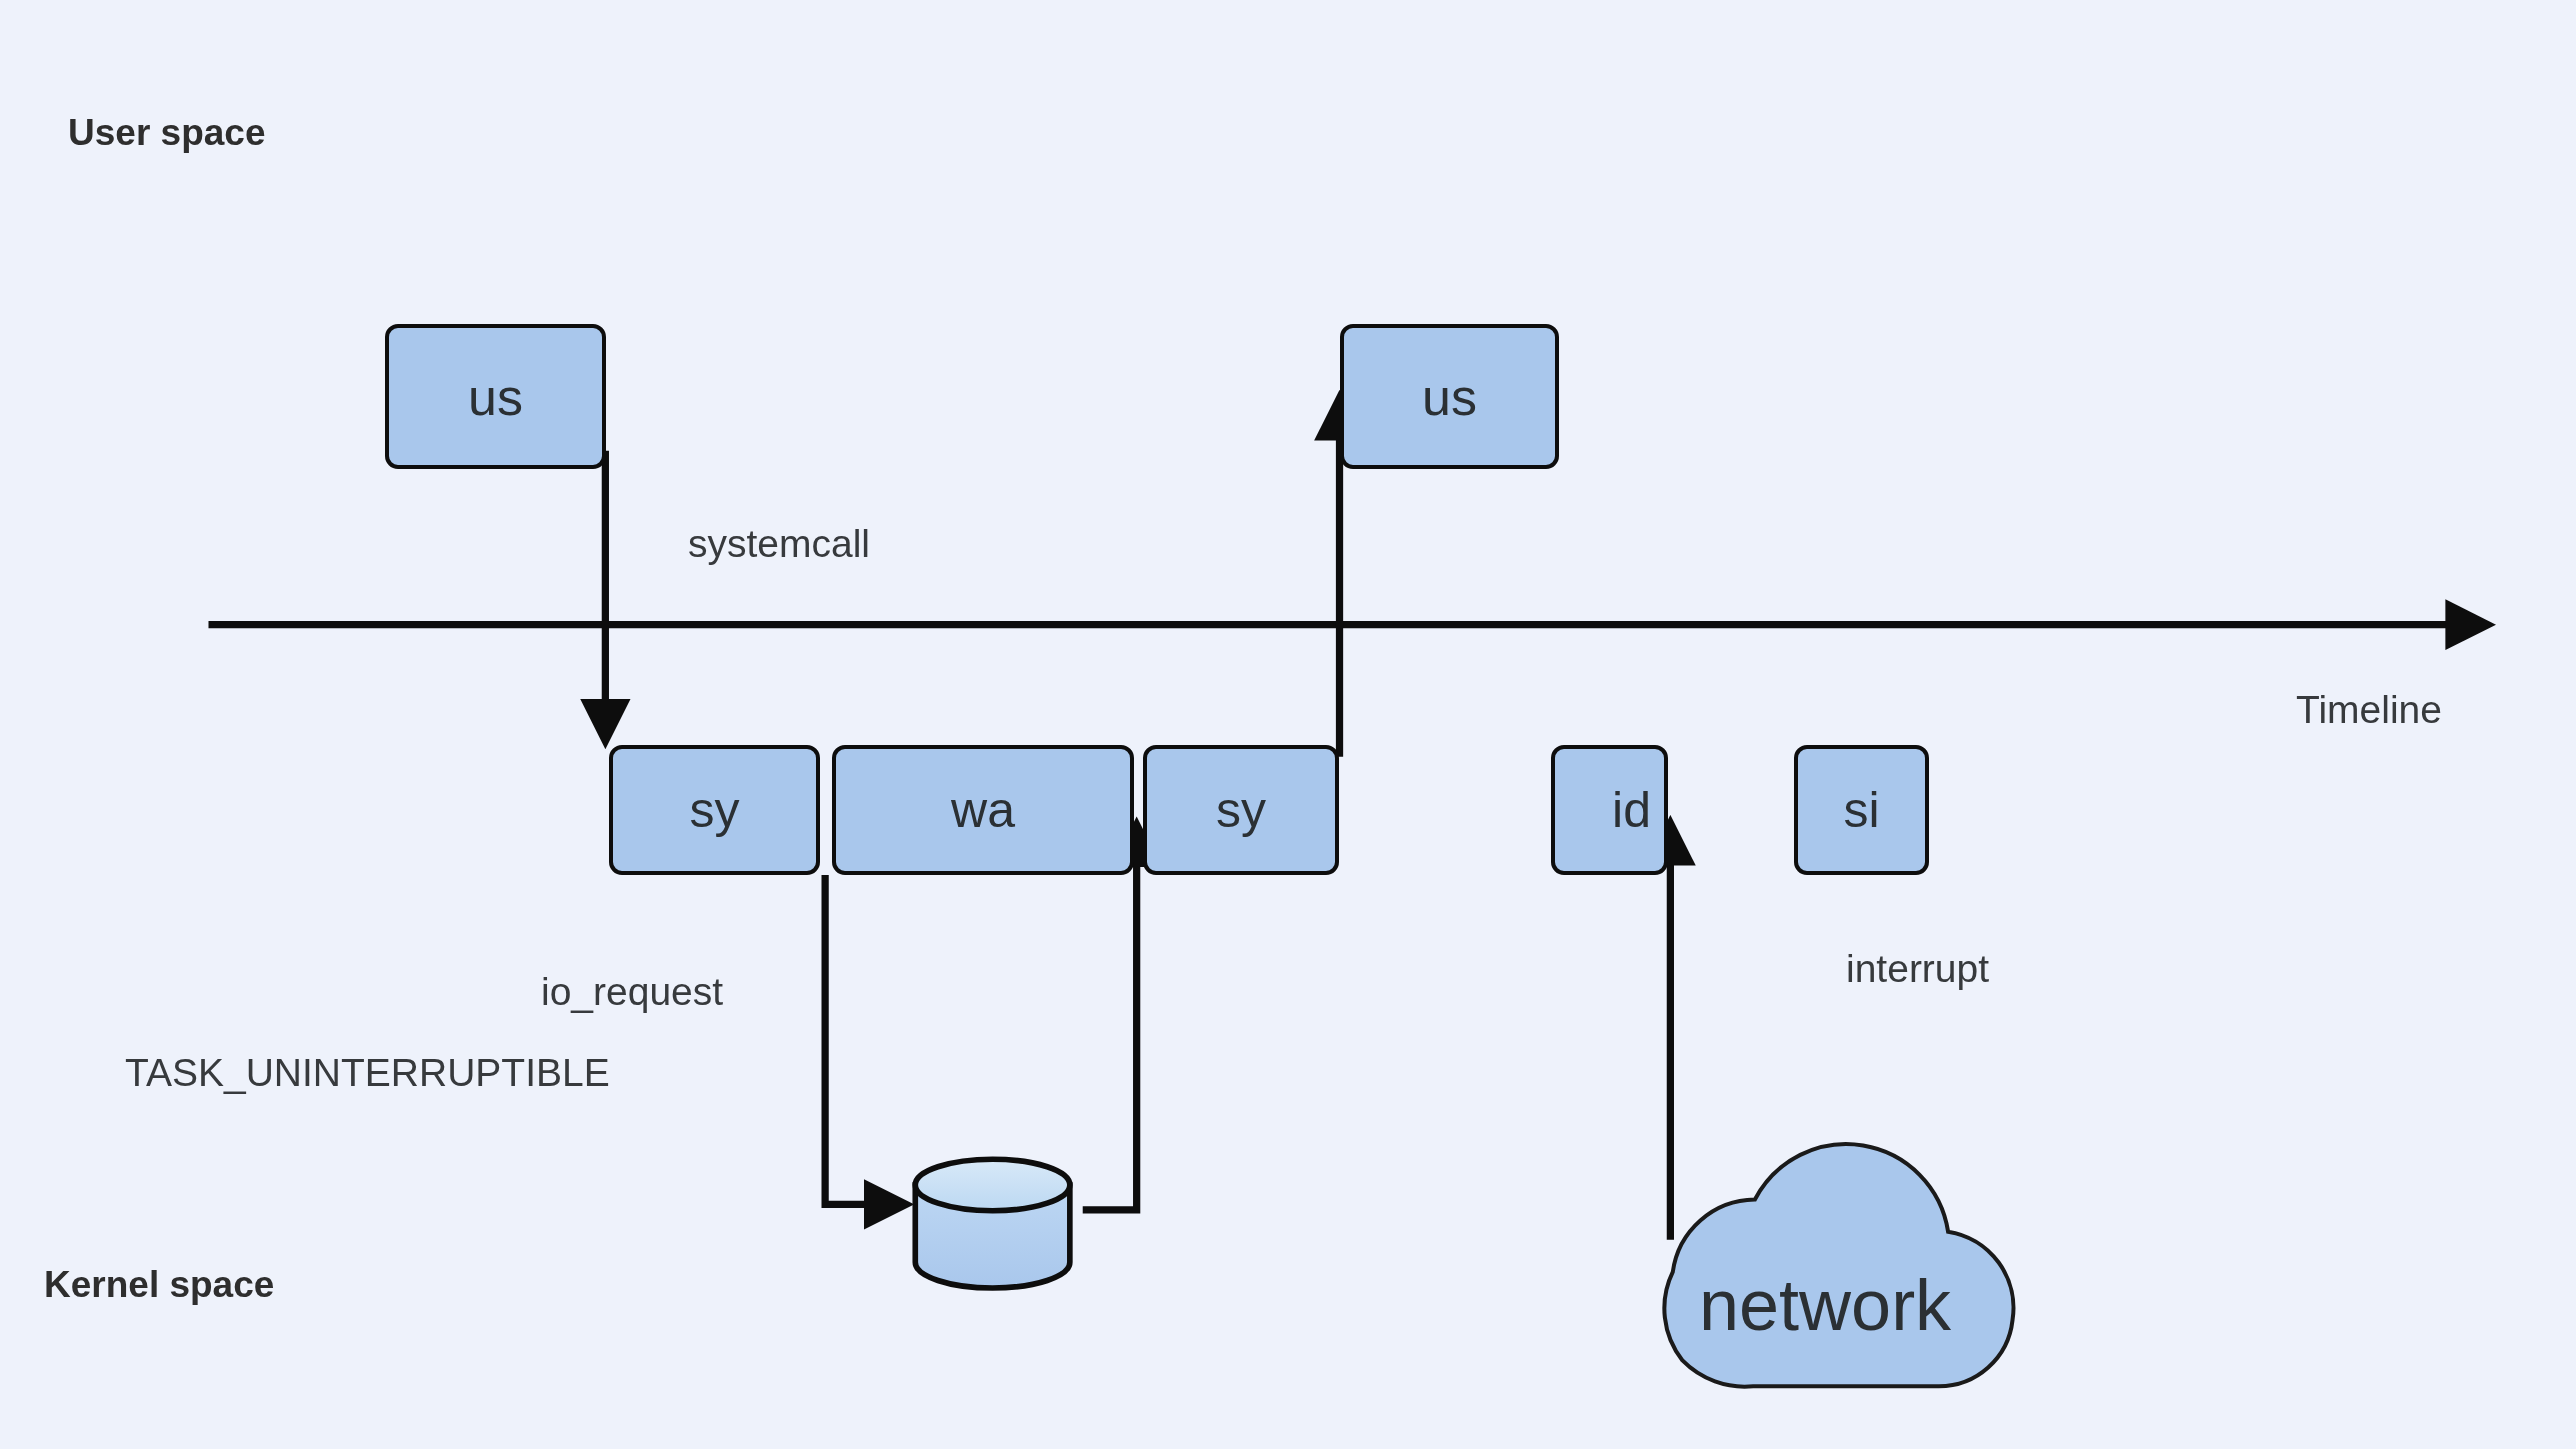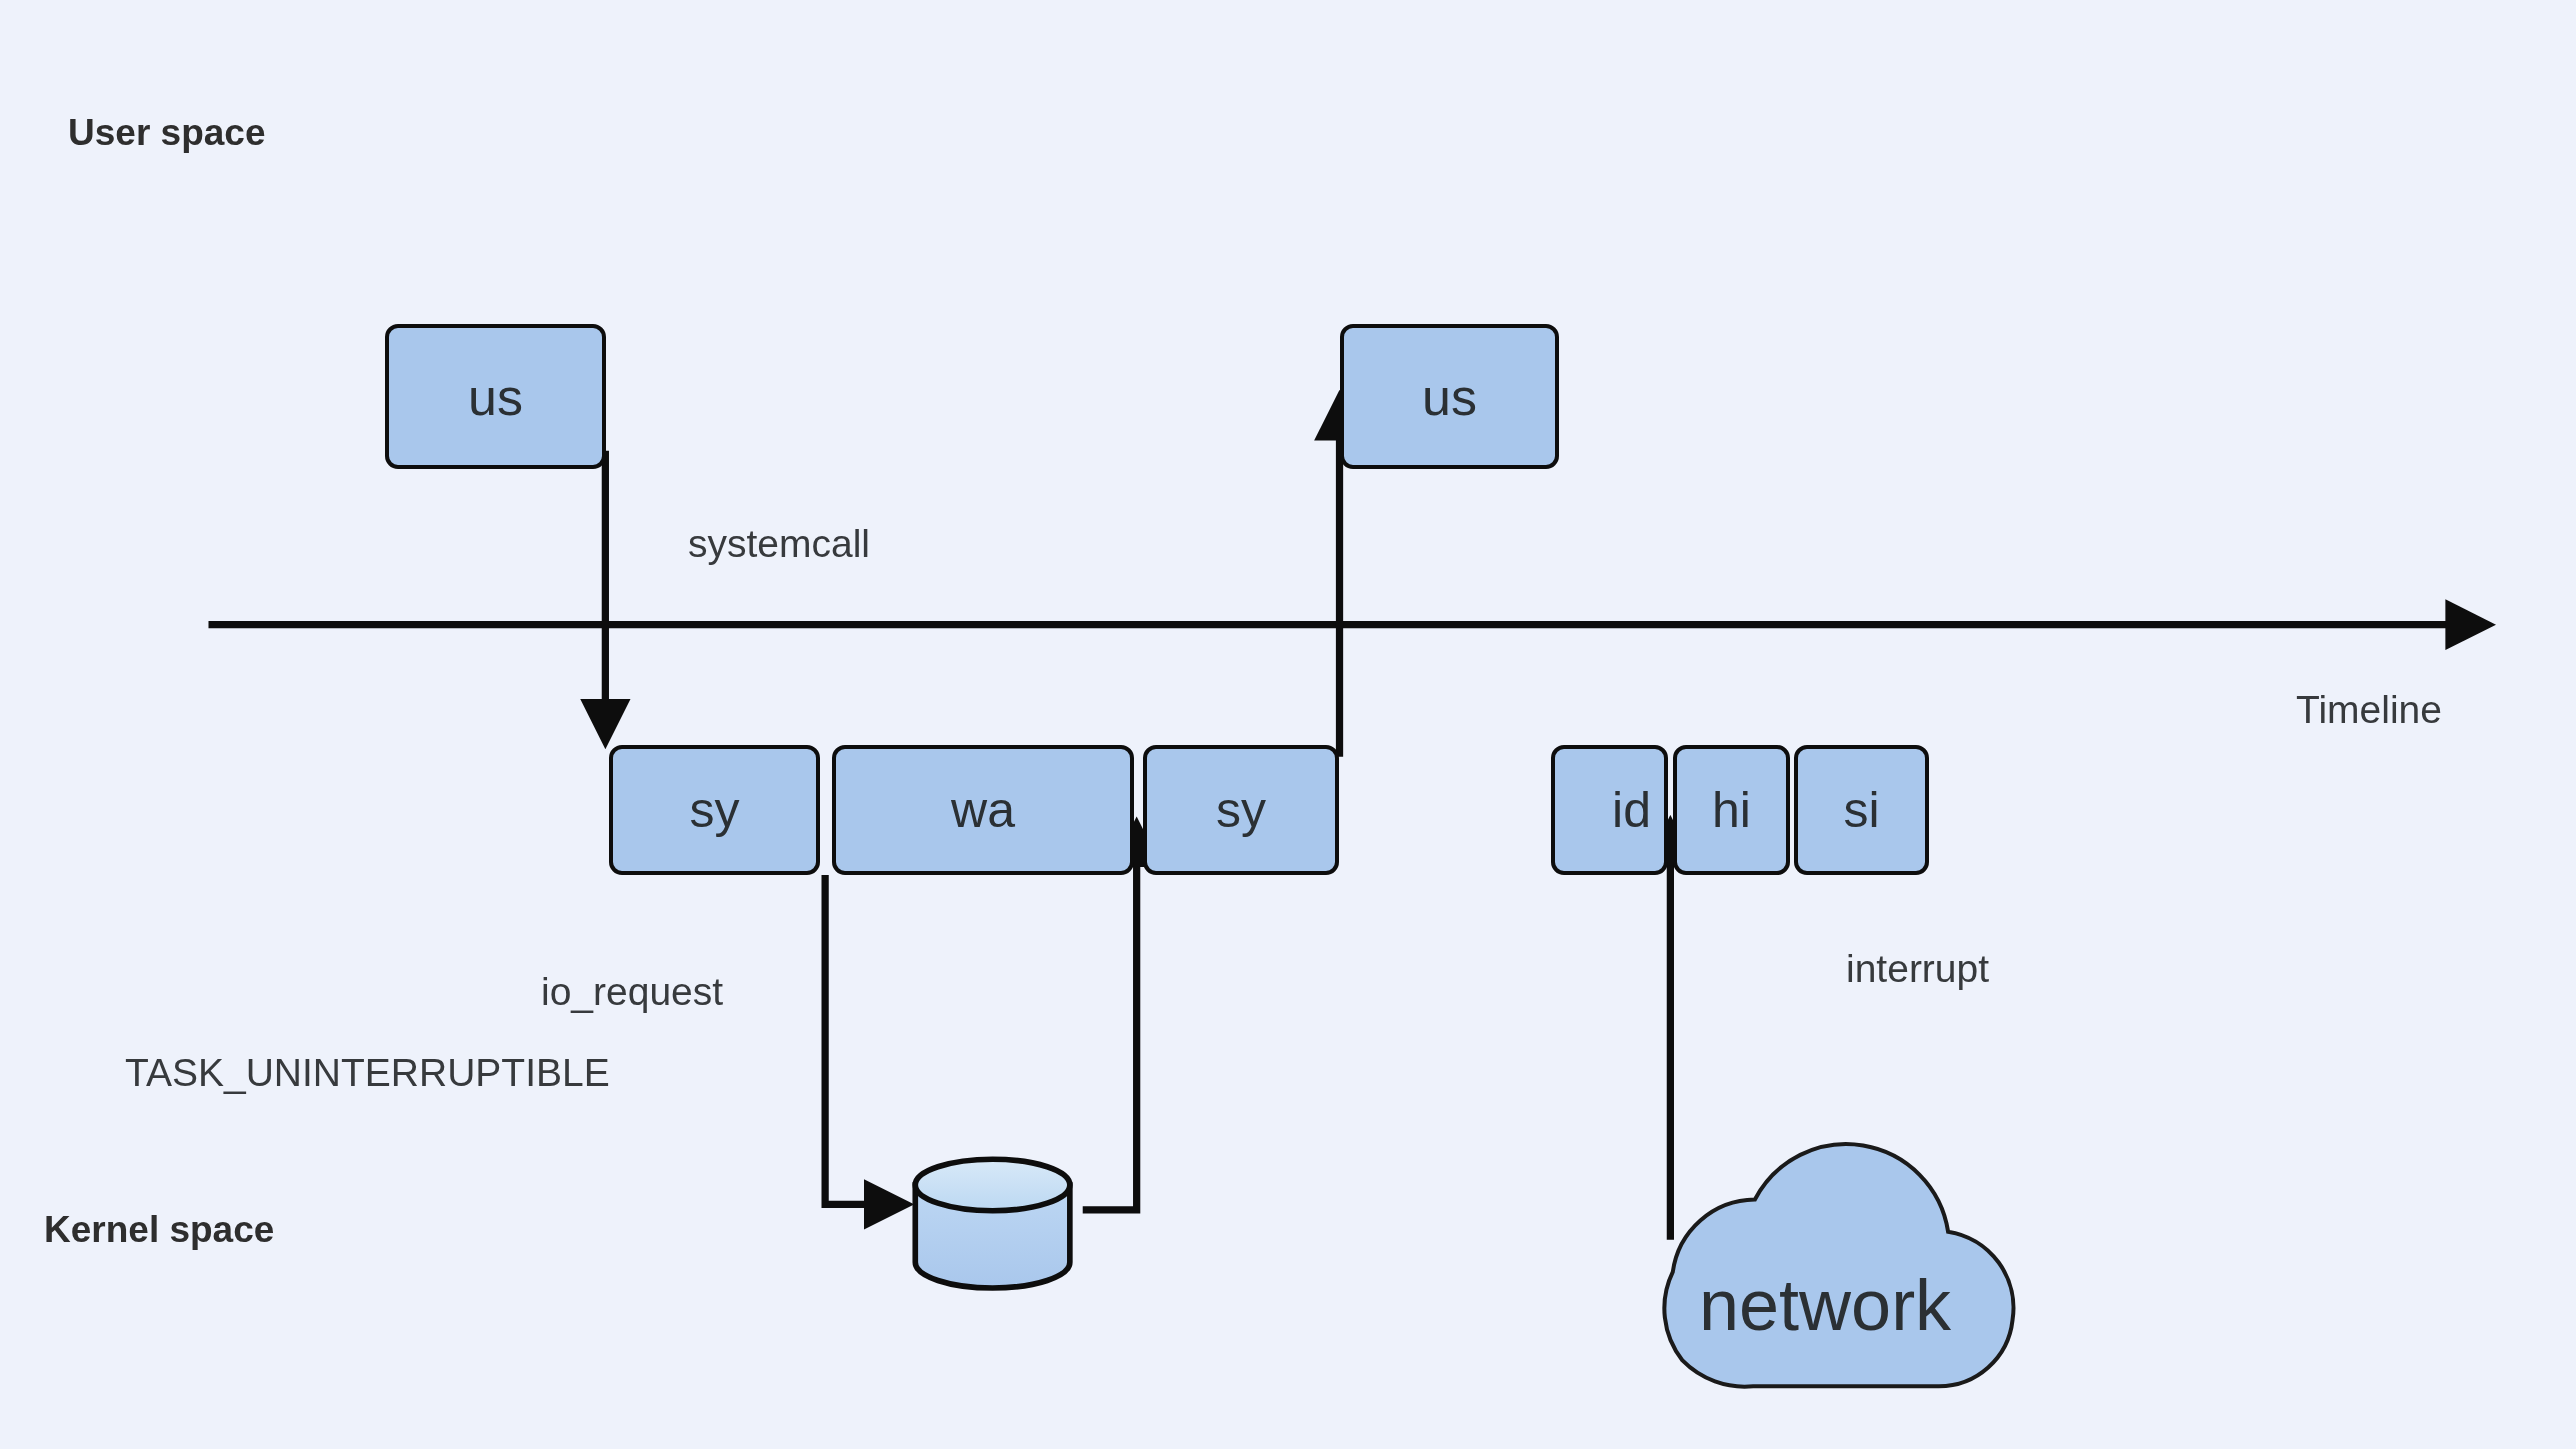--- a/index.html
+++ b/index.html
@@ -111,21 +111,21 @@
                A 92 92 0 0 1 2408 1722
                L 2178 1722
                A 108 108 0 0 1 2090 1690
                A 104 104 0 0 1 2078 1580
                A 104 104 0 0 1 2180 1490 Z" fill="#a9c7ec" stroke="#1a1a1a" stroke-width="5"></path>
     </g>
   </svg>
 
   <div class="zone-label" style="left:68px; top:112px; font-size:37px;">User space</div>
 
-  <div class="zone-label" style="left:44px; top:1209px; font-size:37px;text-align:center;">Kernel space</div>
+  <div class="zone-label" style="left:44px; top:1264px; font-size:37px;text-align:center;">Kernel space</div>
 
   <div class="plain-label" style="left:688px; top:522px; font-size:39px;">systemcall</div>
 
   <div class="plain-label" style="left:541px; top:970px; font-size:39px;">io_request</div>
 
   <div class="plain-label" style="left:125px; top:1051px; font-size:39px;">TASK_UNINTERRUPTIBLE</div>
 
   <div class="plain-label" style="left:1846px; top:947px; font-size:39px;">interrupt</div>
 
   <div class="plain-label" style="left:2296px; top:688px; font-size:39px;">Timeline</div>
@@ -147,23 +147,20 @@
   </div>
 
   <div class="node-box" style="left:1143px; top:745px; width:196px; height:130px;">
     <span class="node-label" style="font-size:50px;">sy</span>
   </div>
 
   <div class="node-box" style="left:1551px; top:745px; width:117px; height:130px;">
     <span class="node-label" style="font-size:50px;margin-left:44px;">id</span>
   </div>
 
-  <div class="node-box" style="left:1673px; top:745px; width:117px; height:130px;">
-    <span class="node-label" style="font-size:50px;">hi</span>
-  </div>
 
   <div class="node-box" style="left:1794px; top:745px; width:135px; height:130px;">
     <span class="node-label" style="font-size:50px;">si</span>
   </div>
 
   <div class="cloud-text" style="left:1699px; top:1264px; font-size:72px;">network</div>
 
 </div>
 
 

